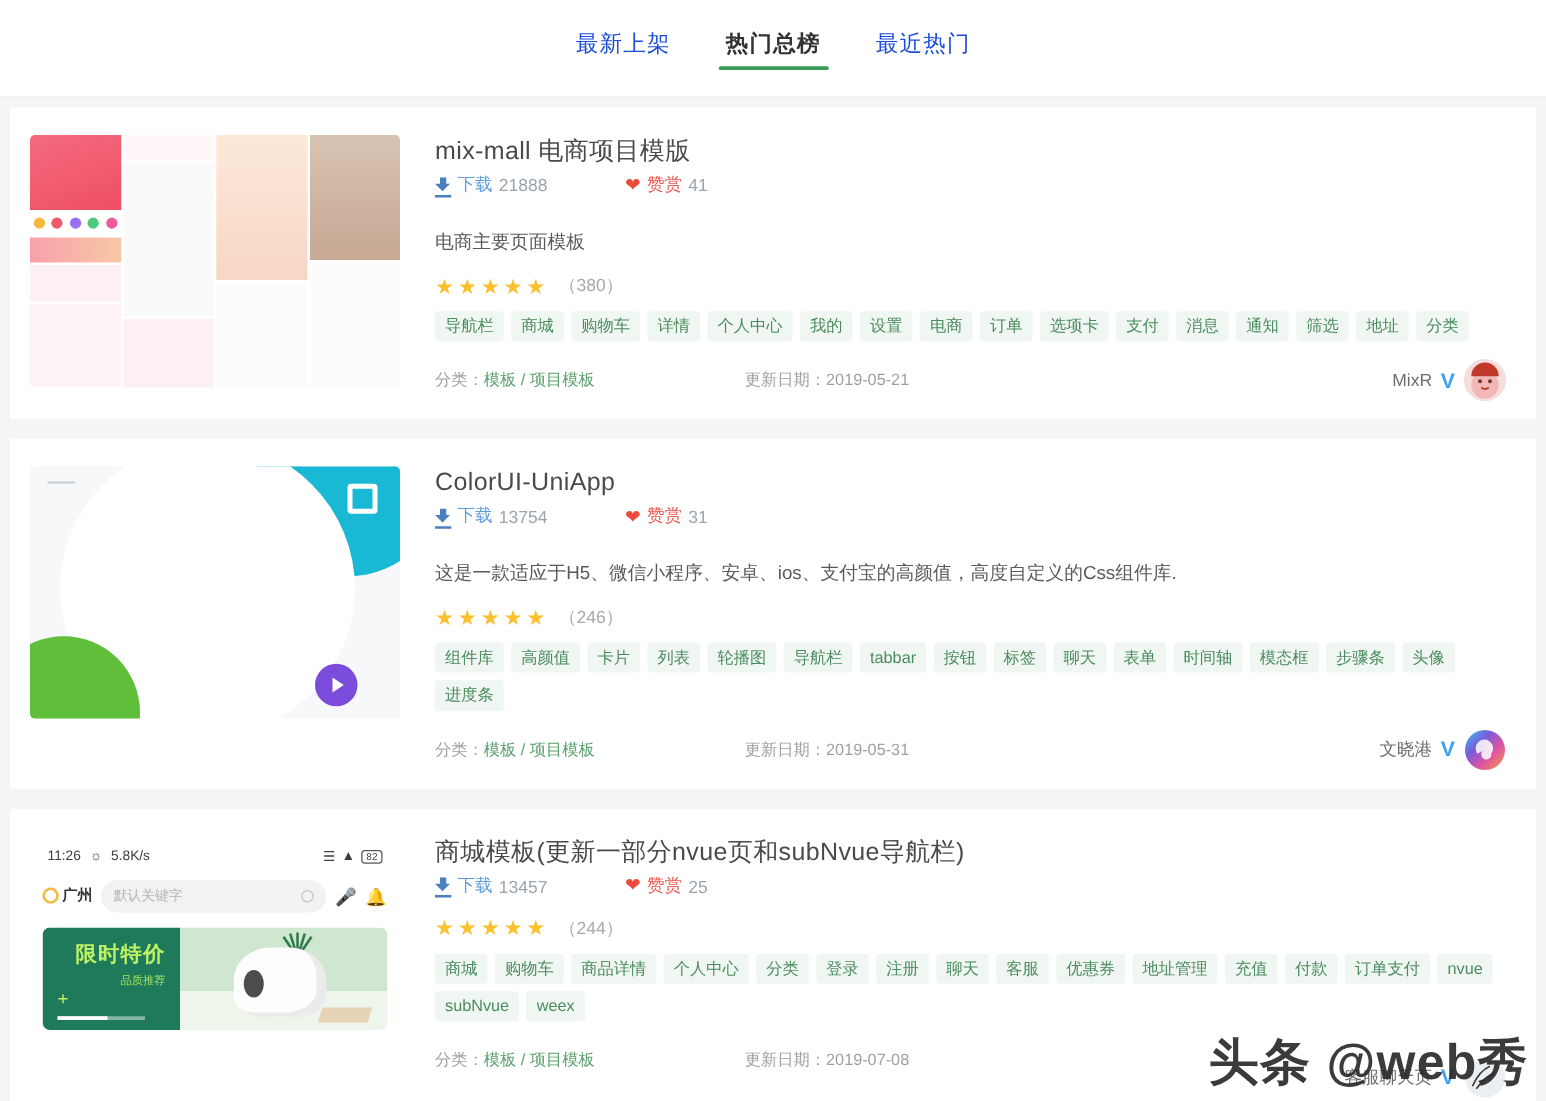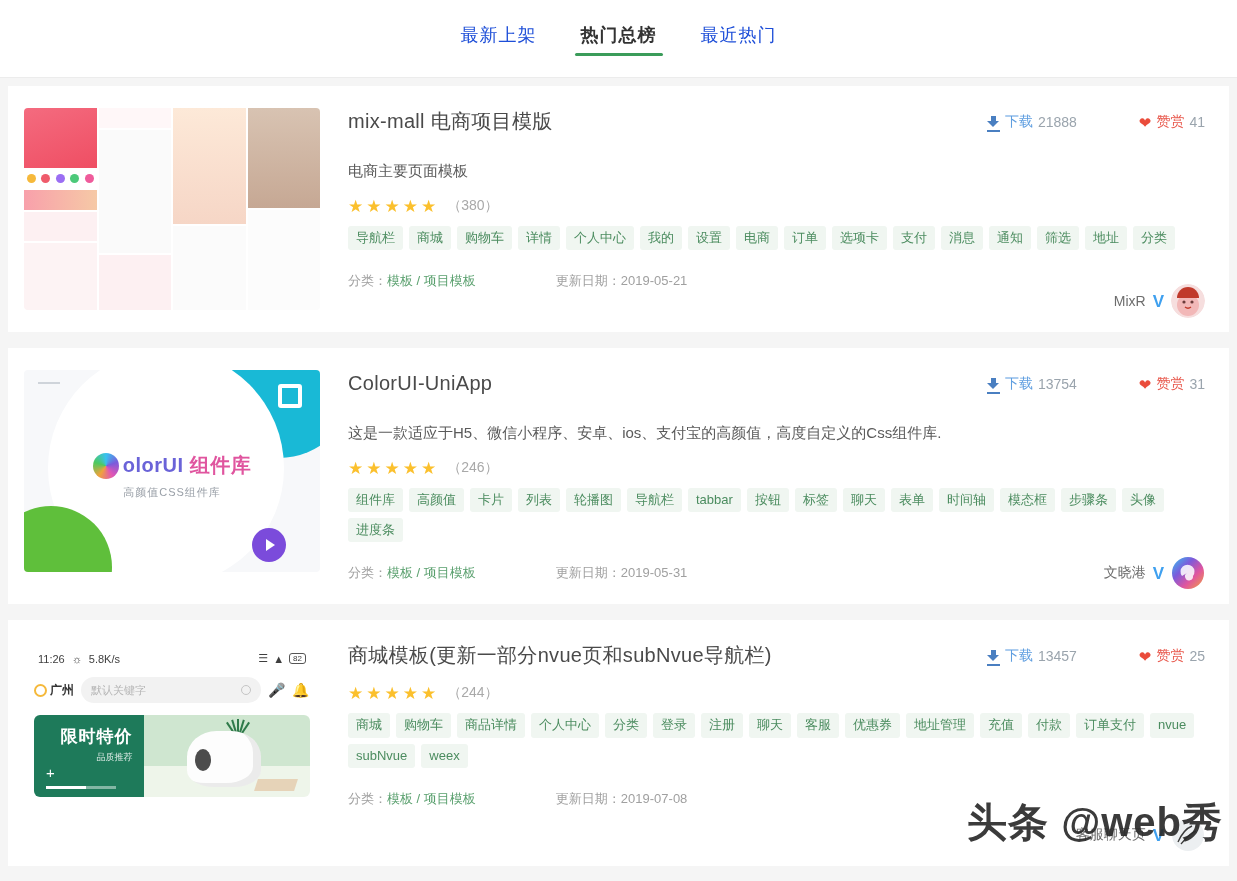--- a/index.html
+++ b/index.html
@@ -36,21 +36,21 @@
     background:#fff; margin:0 8px 16px; padding:22px 24px 22px 16px;
     display:flex; gap:28px; position:relative;
   }
   .card.first{ margin-top:8px; }
   .thumb{
     width:296px; height:202px; flex:0 0 296px; border-radius:4px;
     overflow:hidden; position:relative; background:#fff;
   }
   .body{ flex:1; min-width:0; position:relative; }
 
-  .toprow{ display:flex; align-items:flex-start; }
+  .toprow{ display:flex; align-items:flex-start;flex-direction:column; }
   .title{
     font-size:20px; color:#4a4a4a; font-weight:400; line-height:1.3;
     flex:1; min-width:0; letter-spacing:.3px;
   }
   .stats{ display:flex; align-items:center; gap:62px; padding-top:5px; white-space:nowrap; }
   .stat{ display:flex; align-items:center; gap:5px; font-size:14px;text-align:right; }
   .stat.dl{ color:#5f9ee0; }
   .stat.dl .num{ color:#9aa4ad; }
   .stat.fav{ color:#e8574b; }
   .stat.fav .num{ color:#9aa4ad; }
@@ -75,21 +75,21 @@
 
   .tags{ display:flex; flex-wrap:wrap; gap:6px; margin-top:11px; }
   .tag{
     background:#f0f6f1; color:#4b8c5f; font-size:13px;
     padding:3px 8px; border-radius:3px; line-height:1.4; white-space:nowrap;
   }
 
   .meta{ display:flex; align-items:center; margin-top:22px; font-size:13px; color:#a0a0a0; }
   .meta .cat-label{ color:#a0a0a0; }
   .meta .cat-link{ color:#5aa06e; }
-  .meta .date{ margin-left:80px; color:#a0a0a0; }
+  .meta .date{ margin-left:120px; color:#a0a0a0; }
   .author{
     position:absolute; right:0; bottom:-8px; display:flex; align-items:center; gap:7px;
   }
   .author .name{ font-size:14px; color:#6d6d6d; }
   .vbadge{ color:#3fa0ef; font-weight:bold; font-size:17px; line-height:1; }
   .avatar{ width:34px; height:34px; border-radius:50%; overflow:hidden; flex:0 0 34px; }
 
   
   .collage{ width:100%; height:100%; display:grid; grid-template-columns:repeat(4,1fr); gap:2px; background:#fff;}
   .col{ display:flex; flex-direction:column; gap:2px; }
@@ -157,21 +157,21 @@
   .m-input{
     flex:1; background:#f2f2f2; border-radius:14px; height:26px;
     display:flex; align-items:center; padding:0 10px; font-size:11px; color:#b5b5b5;
   }
   .m-input .mag{ margin-left:auto; width:10px;height:10px;border:1.5px solid #c5c5c5;border-radius:50%;}
   .m-ico{ font-size:14px; color:#555; }
   .m-banner{
     margin-top:12px; height:82px; border-radius:6px; overflow:hidden; display:flex;
   }
   .m-ban-l{
-    width:40%; background:#1e7a5a; color:#ffffff; padding:10px 12px; position:relative;
+    width:40%; background:#1e7a5a; color:#bef264; padding:10px 12px; position:relative;
   }
   .m-ban-l .t1{ font-size:17px; font-weight:bold; letter-spacing:1px;}
   .m-ban-l .t2{ font-size:9px; opacity:.85; margin-top:3px; }
   .m-ban-l .plus{ position:absolute; left:12px; bottom:16px; font-size:15px; }
   .m-ban-l .bar{ position:absolute; left:12px; bottom:8px; width:70px; height:3px; background:rgba(255,255,255,.45);}
   .m-ban-l .bar:after{ content:""; position:absolute; left:0;top:0; width:40px; height:3px; background:#fff; }
   .m-ban-r{ flex:1; background:linear-gradient(180deg,#cfe6d0 0 62%,#eef5ea 62% 100%); position:relative; }
   .m-prod{
     position:absolute; left:26%; top:16px; width:74px; height:56px;
     background:#fdfdfd; border-radius:40% 40% 36% 36%/46% 46% 30% 30%;
@@ -309,29 +309,20 @@
   </div>
 
   <div class="card">
     <div class="thumb">
       <div class="colorui">
         <div class="cu-dash"></div>
         <div class="cu-teal"></div>
         <div class="cu-square"></div>
         <div class="cu-white"></div>
         <div class="cu-green"></div>
-        <div class="cu-center">
-          <div class="cu-logo">
-            <span class="cu-mark"></span>
-            <span class="cu-name">
-              <span>olorUI</span> <b>组件库</b>
-            </span>
-          </div>
-          <div class="cu-sub">高颜值CSS组件库</div>
-        </div>
         <div class="cu-play">
             <i></i>
           </div>
       </div>
     </div>
     <div class="body">
       <div class="toprow">
         <div class="title">ColorUI-UniApp</div>
         <div class="stats">
           <div class="stat dl">

